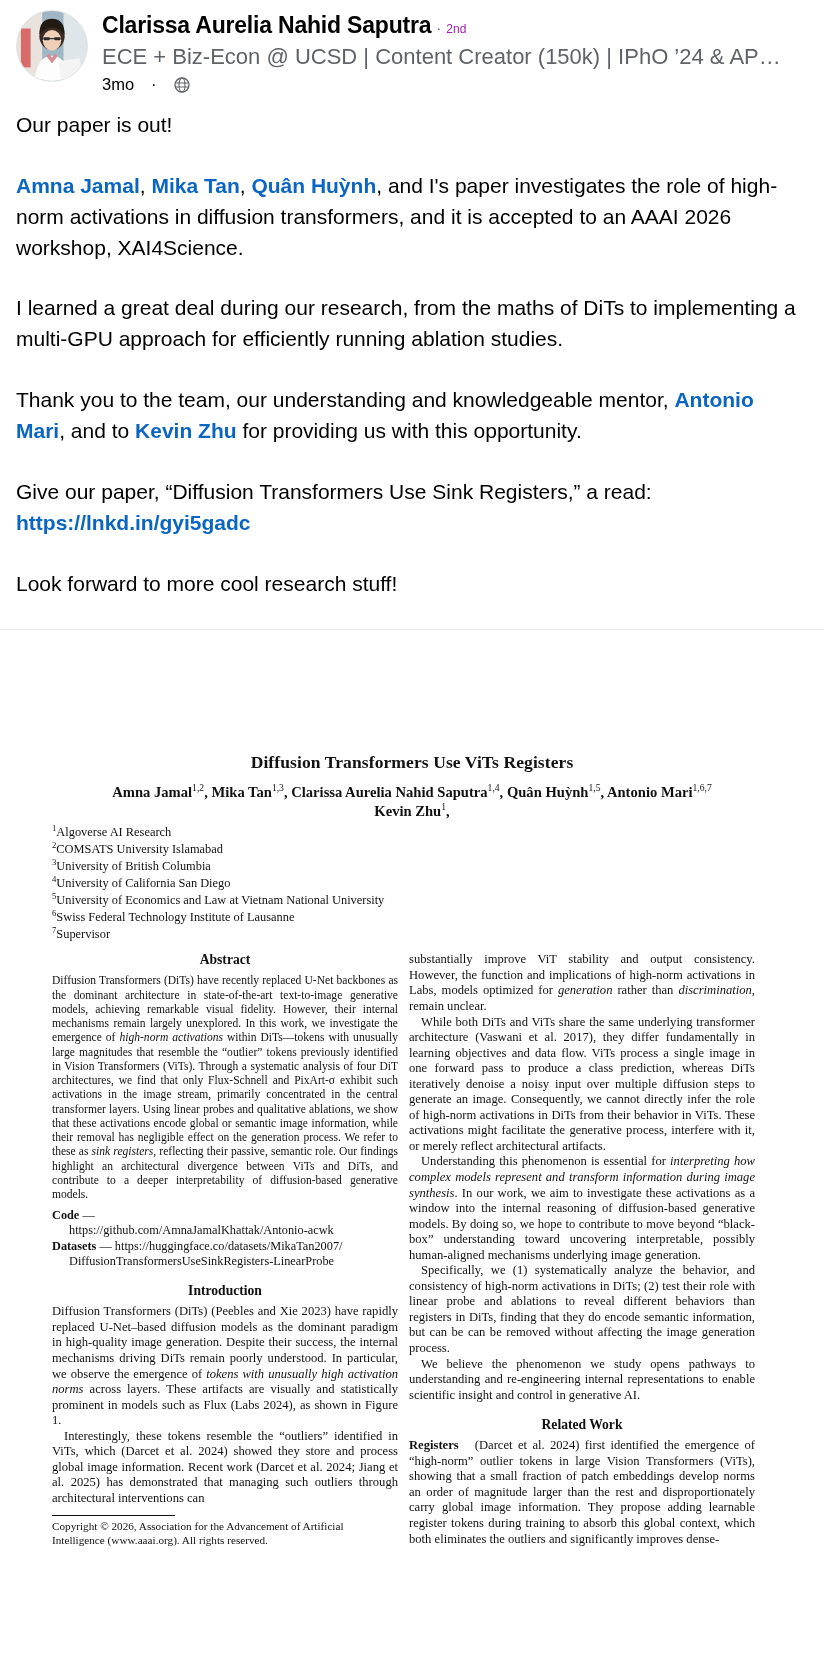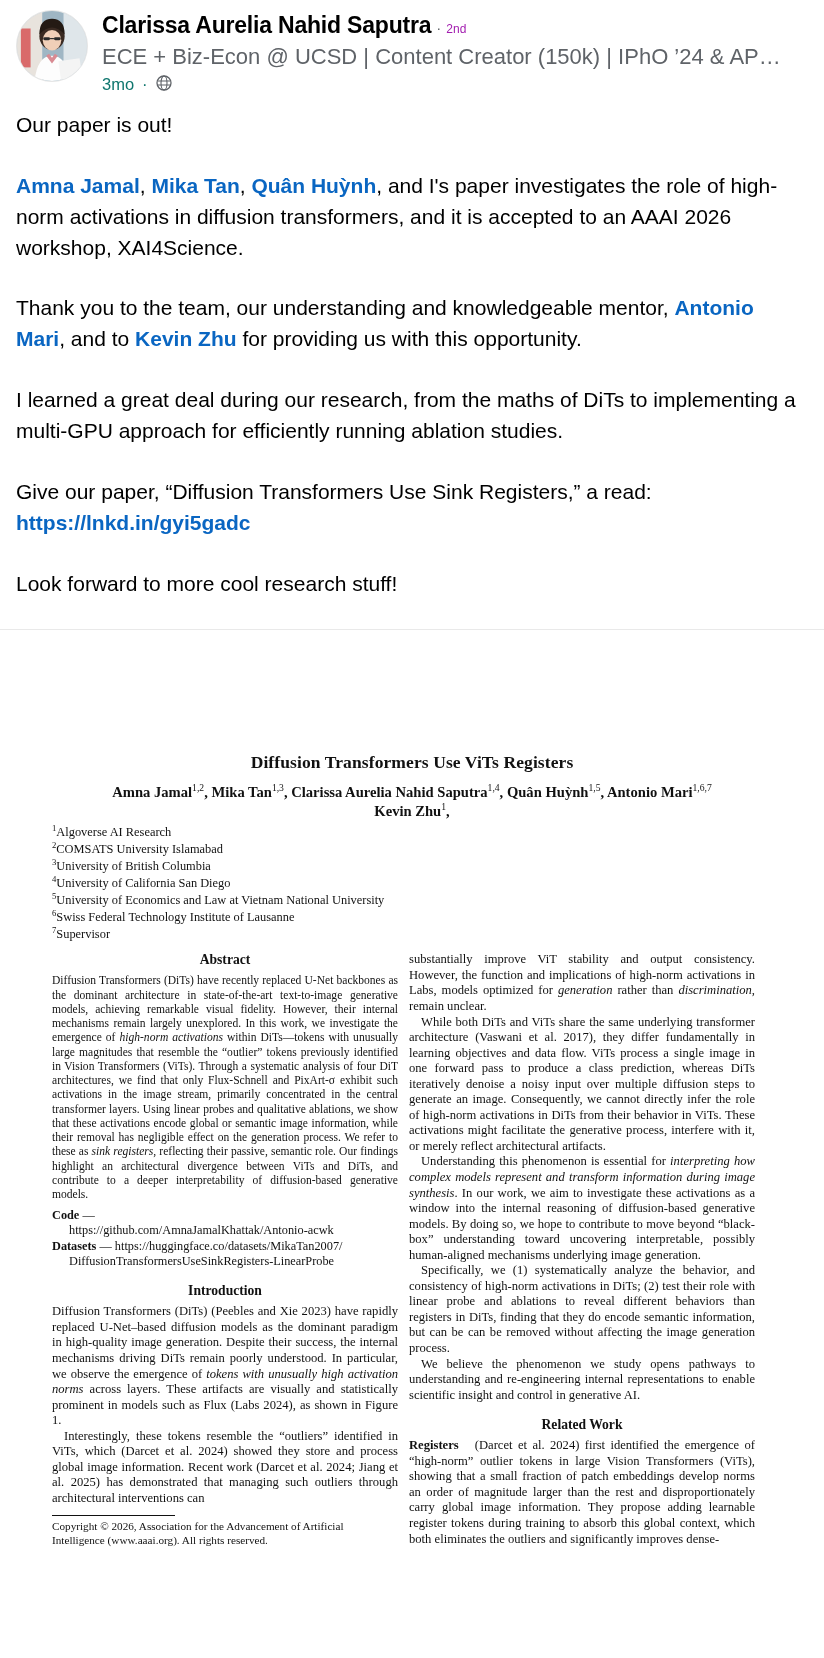--- a/index.html
+++ b/index.html
@@ -43,25 +43,26 @@
   .headline {
     color: #5f6368;
     font-size: 22px;
     margin-top: 5px;
     white-space: nowrap;
     overflow: hidden;
     text-overflow: ellipsis;
     max-width: 690px;
   }
   .meta-line {
-    color: #0f766e;
+    color: #000000;
     font-size: 16.5px;
     margin-top: 5px;
     display: flex;
-    gap: 8px;
+    align-items: center;
+    gap: 17px;
   }
   .globe-icon { display:inline-block; width:16px; height:16px; }
   .globe-icon svg { display:block; }
 
   
   .post-body {
     padding: 12px 16px 16px 16px;
     font-size: 21px;
     line-height: 1.47;
     color: #000000;
@@ -201,24 +202,24 @@
         </span>
       </div>
     </div>
   </div>
 
   <div class="post-body">
     <p>Our paper is out!</p>
     <p>
       <a class="ln-link" href="#">Amna Jamal</a><span>, </span><a class="ln-link" href="#">Mika Tan</a><span>, </span><a class="ln-link" href="#">Quân Huỳnh</a><span>, and I's paper investigates the role of high-norm activations in diffusion transformers, and it is accepted to an AAAI 2026 workshop, XAI4Science.</span>
     </p>
+    <p>I learned a great deal during our research, from the maths of DiTs to implementing a multi-GPU approach for efficiently running ablation studies.</p>
     <p>
       <span>Thank you to the team, our understanding and knowledgeable mentor, </span><a class="ln-link" href="#">Antonio Mari</a><span>, and to </span><a class="ln-link" href="#">Kevin Zhu</a><span> for providing us with this opportunity.</span>
     </p>
-    <p>I learned a great deal during our research, from the maths of DiTs to implementing a multi-GPU approach for efficiently running ablation studies.</p>
     <p>
       <span>Give our paper, “Diffusion Transformers Use Sink Registers,” a read: </span><a class="ln-link" href="#">https://lnkd.in/gyi5gadc</a>
     </p>
     <p>Look forward to more cool research stuff!</p>
   </div>
 
   <div class="divider"></div>
 </div>
 
 <div class="paper-wrap">

